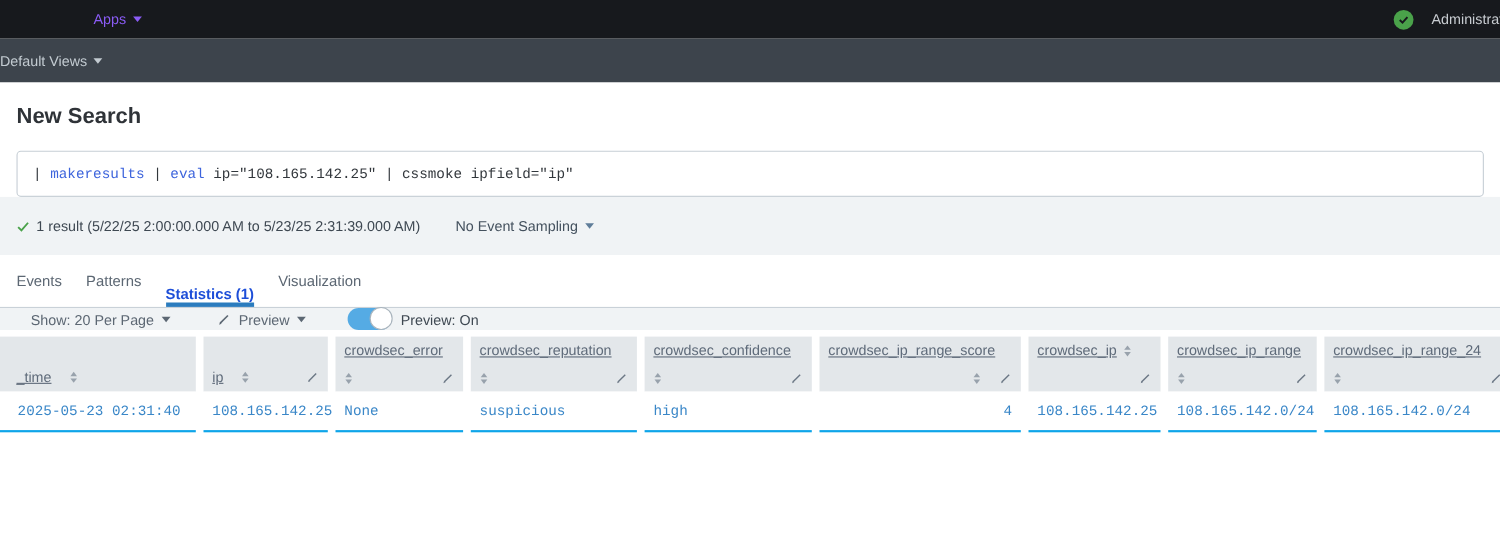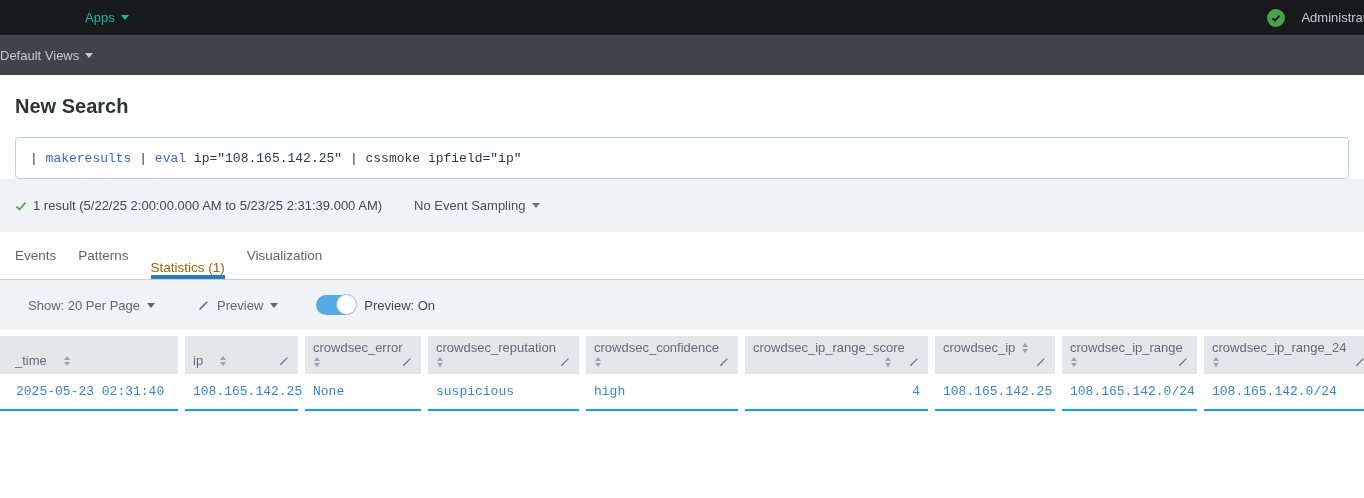--- a/index.html
+++ b/index.html
@@ -5,21 +5,21 @@
   * { margin:0; padding:0; box-sizing:border-box; }
   html,body { width:1364px; height:498px; overflow:hidden; background:#fff;
               font-family:"Liberation Sans", sans-serif; }
 
   
   .topbar { position:relative; height:35px; background:#17191d; display:flex; align-items:center; overflow:hidden; }
   .logo { margin-left:15px; font-size:19px; letter-spacing:-0.5px; white-space:nowrap; }
   .logo .l1 { color:#ffffff; font-weight:bold; }
   .logo .l2 { color:#3f9a3f; font-weight:bold; }
   .logo .l3 { color:#58bd52; }
-  .apps { margin-left:85px; color:#14b8a6; font-size:13px; display:flex; align-items:center; gap:6px; cursor:pointer;text-align:center; }
+  .apps { margin-left:85px; color:#8b5cf6; font-size:13px; display:flex; align-items:center; gap:6px; cursor:pointer;text-align:center; }
   .user { position:absolute; right:-14px; top:0; height:35px; display:flex; align-items:center; gap:16px; color:#c8ccd1; font-size:13px; white-space:nowrap; }
   .status-circle { width:18px; height:18px; border-radius:50%; background:#4aa24a; display:flex; align-items:center; justify-content:center; }
   .caret { width:0; height:0; border-left:4px solid transparent; border-right:4px solid transparent; border-top:5px solid currentColor; display:inline-block; }
 
   
   .appbar { height:40px; background:#3d444c; display:flex; align-items:center; }
   .defviews { color:#c3cbd1; font-size:13px; display:flex; align-items:center; gap:6px; cursor:pointer; }
 
   
   .search-section { background:#fff; padding:20px 15px 0 15px; }
@@ -31,36 +31,36 @@
 
   
   .jobband { height:53px; background:#f0f3f5; display:flex; align-items:center; padding:0 15px; font-size:13px; color:#3e4852; }
   .jobband .check { color:#4aa24a; margin-right:6px; }
   .sampling { margin-left:32px; display:flex; align-items:center; gap:7px; color:#44515e; cursor:pointer; }
   .sampling .caret { color:#5f7d99; }
 
   
   .tabsband { height:48px; background:#fff; border-bottom:1px solid #c9d1d8; display:flex; align-items:stretch; padding-left:15px; }
   .tab { display:flex; align-items:center; margin-right:22px; font-size:13.5px; color:#5c6773; cursor:pointer; border-bottom:4px solid transparent; padding-top:4px; }
-  .tab.active { color:#a16207; font-weight:normal; border-bottom-color:#2b7cbe;margin-top:24px; }
-
-  
-  .toolband { height:50px; background:#f0f3f5; display:flex; align-items:center; padding-left:28px; font-size:13px; color:#5c6773; }
+  .tab.active { color:#1d4ed8; font-weight:bold; border-bottom-color:#2b7cbe;margin-top:24px; }
+
+  
+  .toolband { height:20px; background:#f0f3f5; display:flex; align-items:center; padding-left:28px; font-size:13px; color:#5c6773; }
   .showper { display:flex; align-items:center; gap:7px; cursor:pointer; }
   .formatbtn { margin-left:42px; display:flex; align-items:center; gap:7px; cursor:pointer; }
   .toggle { margin-left:38px; width:40px; height:20px; border-radius:10px; background:#55abe4; position:relative; cursor:pointer; }
   .toggle .knob { position:absolute; right:-1px; top:-1px; width:21px; height:21px; border-radius:50%; background:#fff; border:1px solid #a9b4bd; }
   .preview-label { margin-left:8px; color:#3e4852; }
 
   
   .results-table { margin-top:6px; display:grid;
       grid-template-columns:178px 113px 116px 151px 152px 183px 120px 135px 170px;
       column-gap:7px; }
-  .hcell { background:#e3e7ea; height:38px; padding:5px 8px 6px 8px; font-size:13px; color:#5f6b7a;
-           display:flex; flex-direction:column; justify-content:flex-end; cursor:pointer; }
+  .hcell { background:#e3e7ea; height:50px; padding:5px 8px 6px 8px; font-size:13px; color:#5f6b7a;
+           display:flex; flex-direction:column; justify-content:flex-end; cursor:pointer;text-decoration:underline; }
   .hcell.first { padding-left:15px; }
   .hrow { display:flex; align-items:center; gap:16px; }
   .hname { line-height:16px; margin-bottom:auto; }
   .hname.inline-sort { display:flex; align-items:center; gap:6px; }
   .flex1 { flex:1; }
   .right-controls { justify-content:flex-end; }
   .dcell { background:#fff; height:37px; display:flex; align-items:center; padding:0 8px;
            font-family:"Liberation Mono","DejaVu Sans Mono",monospace; font-size:13px; color:#3a87c8;
            border-bottom:2px solid #0ea5e9; cursor:pointer; }
   .dcell.first { padding-left:16px; }

